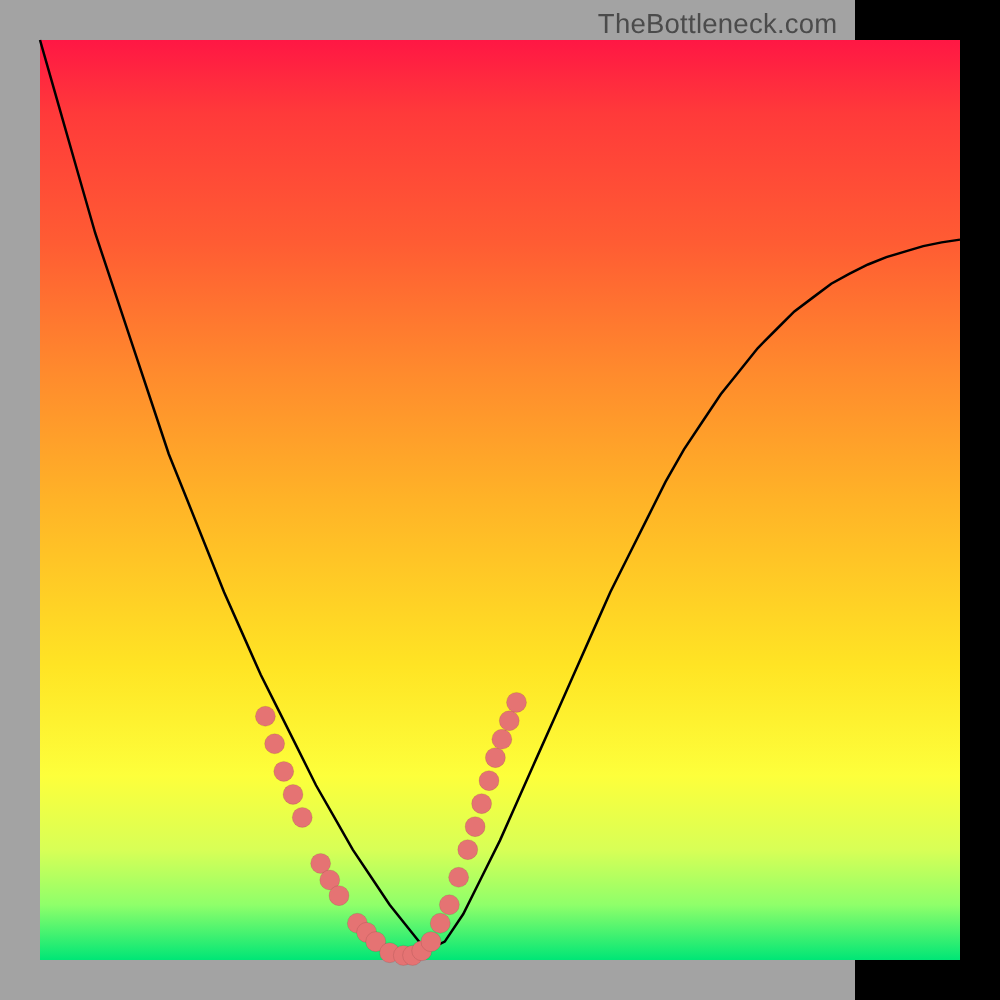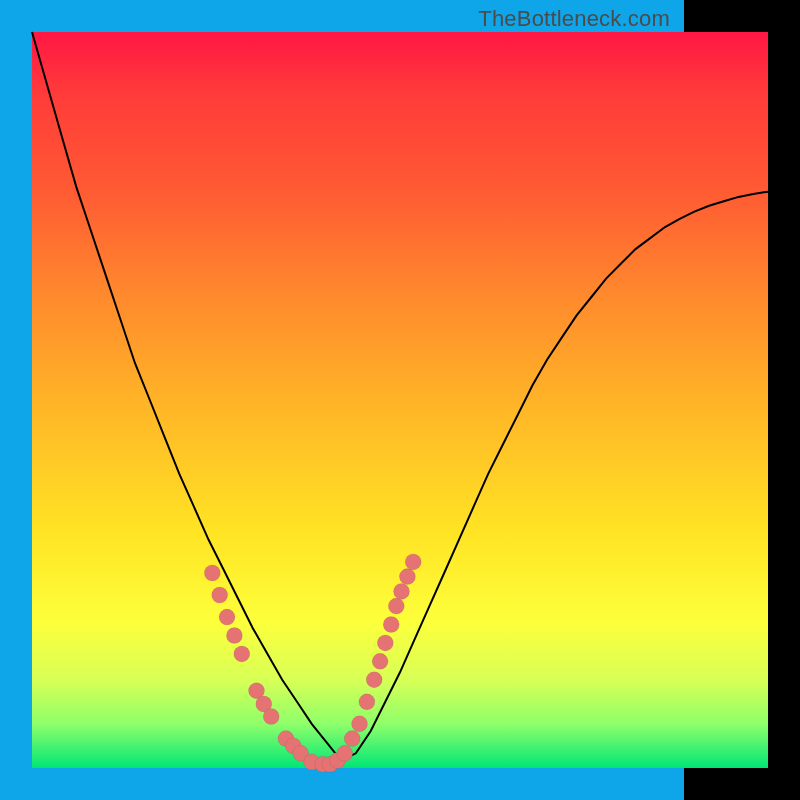--- a/index.html
+++ b/index.html
@@ -10,21 +10,21 @@
     overflow: hidden;
     background: #000;
     font-family: Arial, Helvetica, sans-serif;
   }
   .frame {
     position: absolute;
     top: 0;
     left: 0;
     width: 684px;
     height: 800px;
-    background: #0ea5e9;
+    background: #a3a3a3;
   }
   .plot-area {
     position: absolute;
     top: 32px;
     left: 32px;
     width: 736px;
     height: 736px;
     background: linear-gradient(
       to bottom,
       #ff1744 0%,

